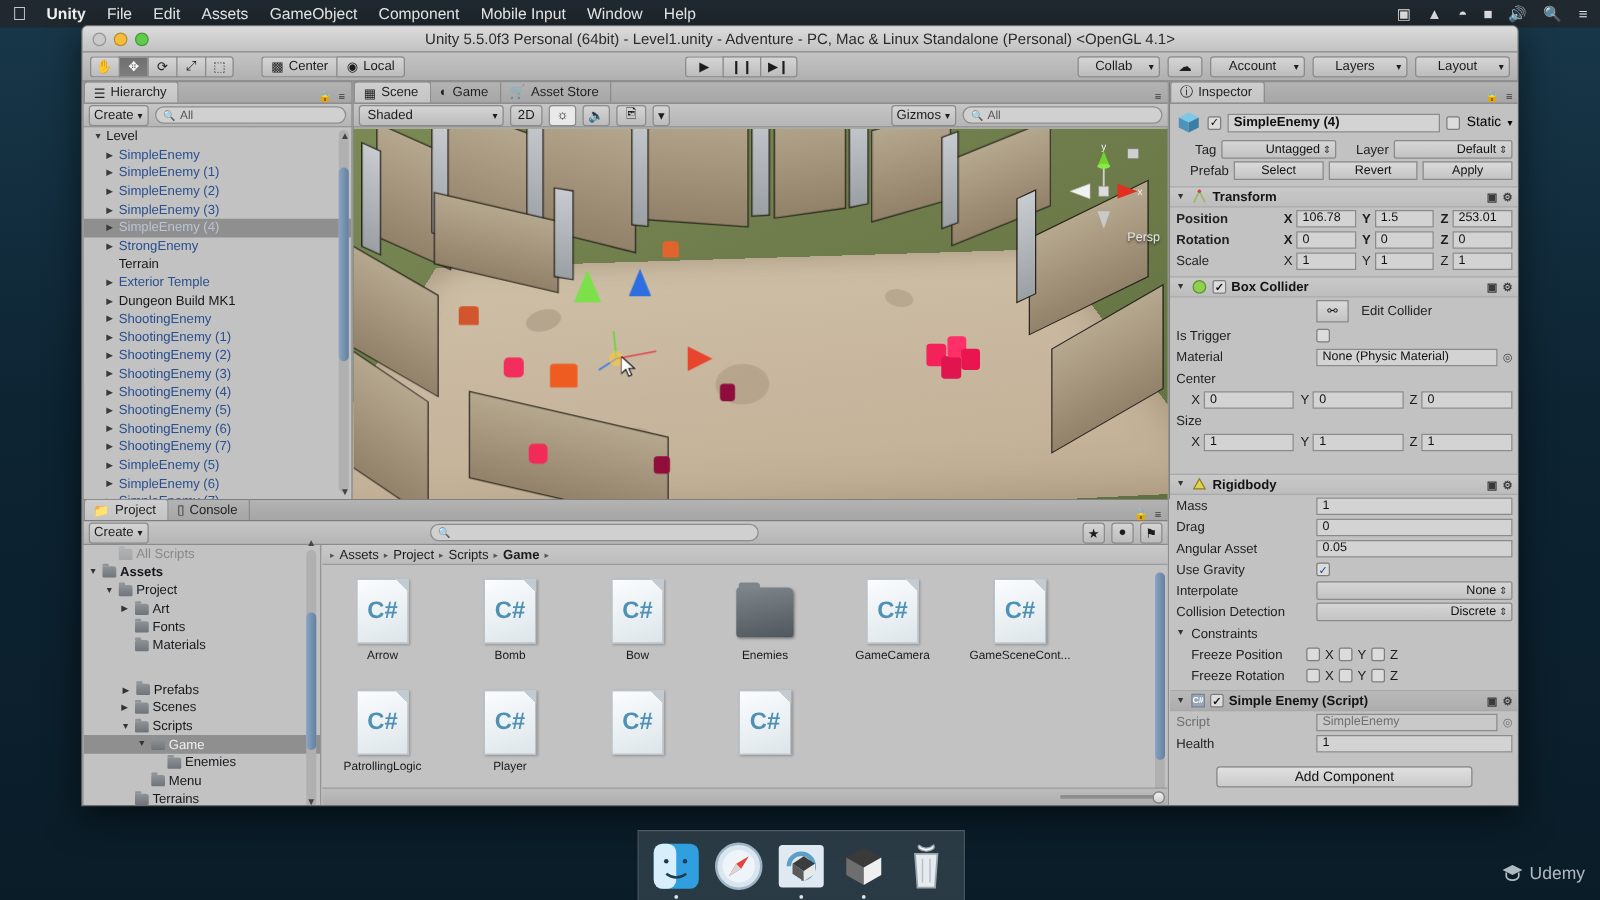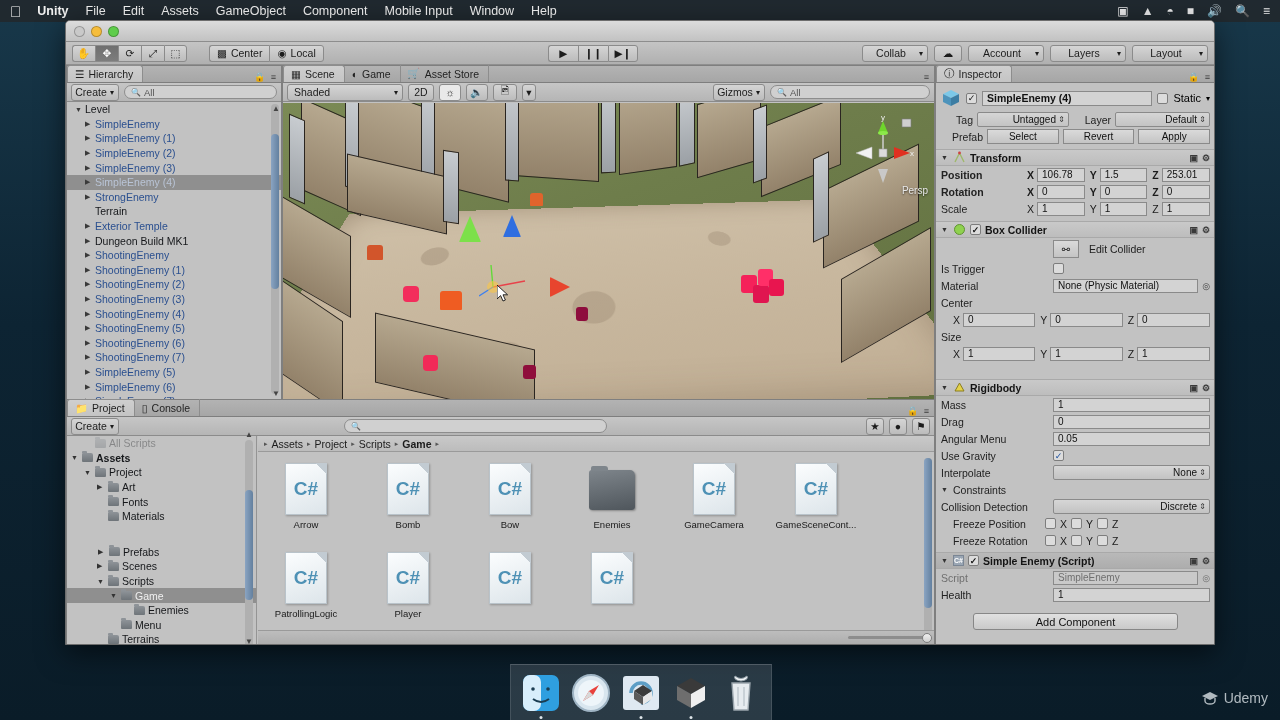--- a/index.html
+++ b/index.html
@@ -294,20 +294,21 @@
 </div>
 
 <div id="unity">
 
   <div id="titlebar">
     <div class="lights">
       <div class="light l-close"></div>
       <div class="light l-min"></div>
       <div class="light l-max"></div>
     </div>
+    <div class="ttl">Unity 5.5.0f3 Personal (64bit) - Level1.unity - Adventure - PC, Mac &amp; Linux Standalone (Personal) &lt;OpenGL 4.1&gt;</div>
   </div>
 
   <div id="toolbar">
     <div class="seg">
       <div class="btn">✋</div>
       <div class="btn pressed">✥</div>
       <div class="btn">⟳</div>
       <div class="btn">⤢</div>
       <div class="btn">⬚</div>
     </div>
@@ -795,44 +796,44 @@
             <span>1</span>
           </div>
       </div>
       <div class="row">
         <span class="lab" style="width:108px;">Drag</span>
         <div class="field" style="flex:1;">
             <span>0</span>
           </div>
       </div>
       <div class="row">
-        <span class="lab" style="width:108px;">Angular Menu</span>
+        <span class="lab" style="width:108px;">Angular Asset</span>
         <div class="field" style="flex:1;">
             <span>0.05</span>
           </div>
       </div>
       <div class="row">
         <span class="lab" style="width:108px;">Use Gravity</span>
         <span class="cb" style="color:#1a4fa0;">✓</span>
       </div>
       <div class="row">
         <span class="lab" style="width:108px;">Interpolate</span>
         <div class="popup" style="flex:1;">
             <span>None</span>
           </div>
       </div>
       <div class="row">
-        <span class="fold">▼</span>
-        <span class="lab">Constraints</span>
-      </div>
-      <div class="row">
         <span class="lab" style="width:108px;">Collision Detection</span>
         <div class="popup" style="flex:1;">
             <span>Discrete</span>
           </div>
+      </div>
+      <div class="row">
+        <span class="fold">▼</span>
+        <span class="lab">Constraints</span>
       </div>
       <div class="row">
         <span class="lab" style="width:100px;padding-left:12px;">Freeze Position</span>
         <span class="cb"></span>
           <span>X</span>
         <span class="cb"></span>
           <span>Y</span>
         <span class="cb"></span>
           <span>Z</span>
       </div>

